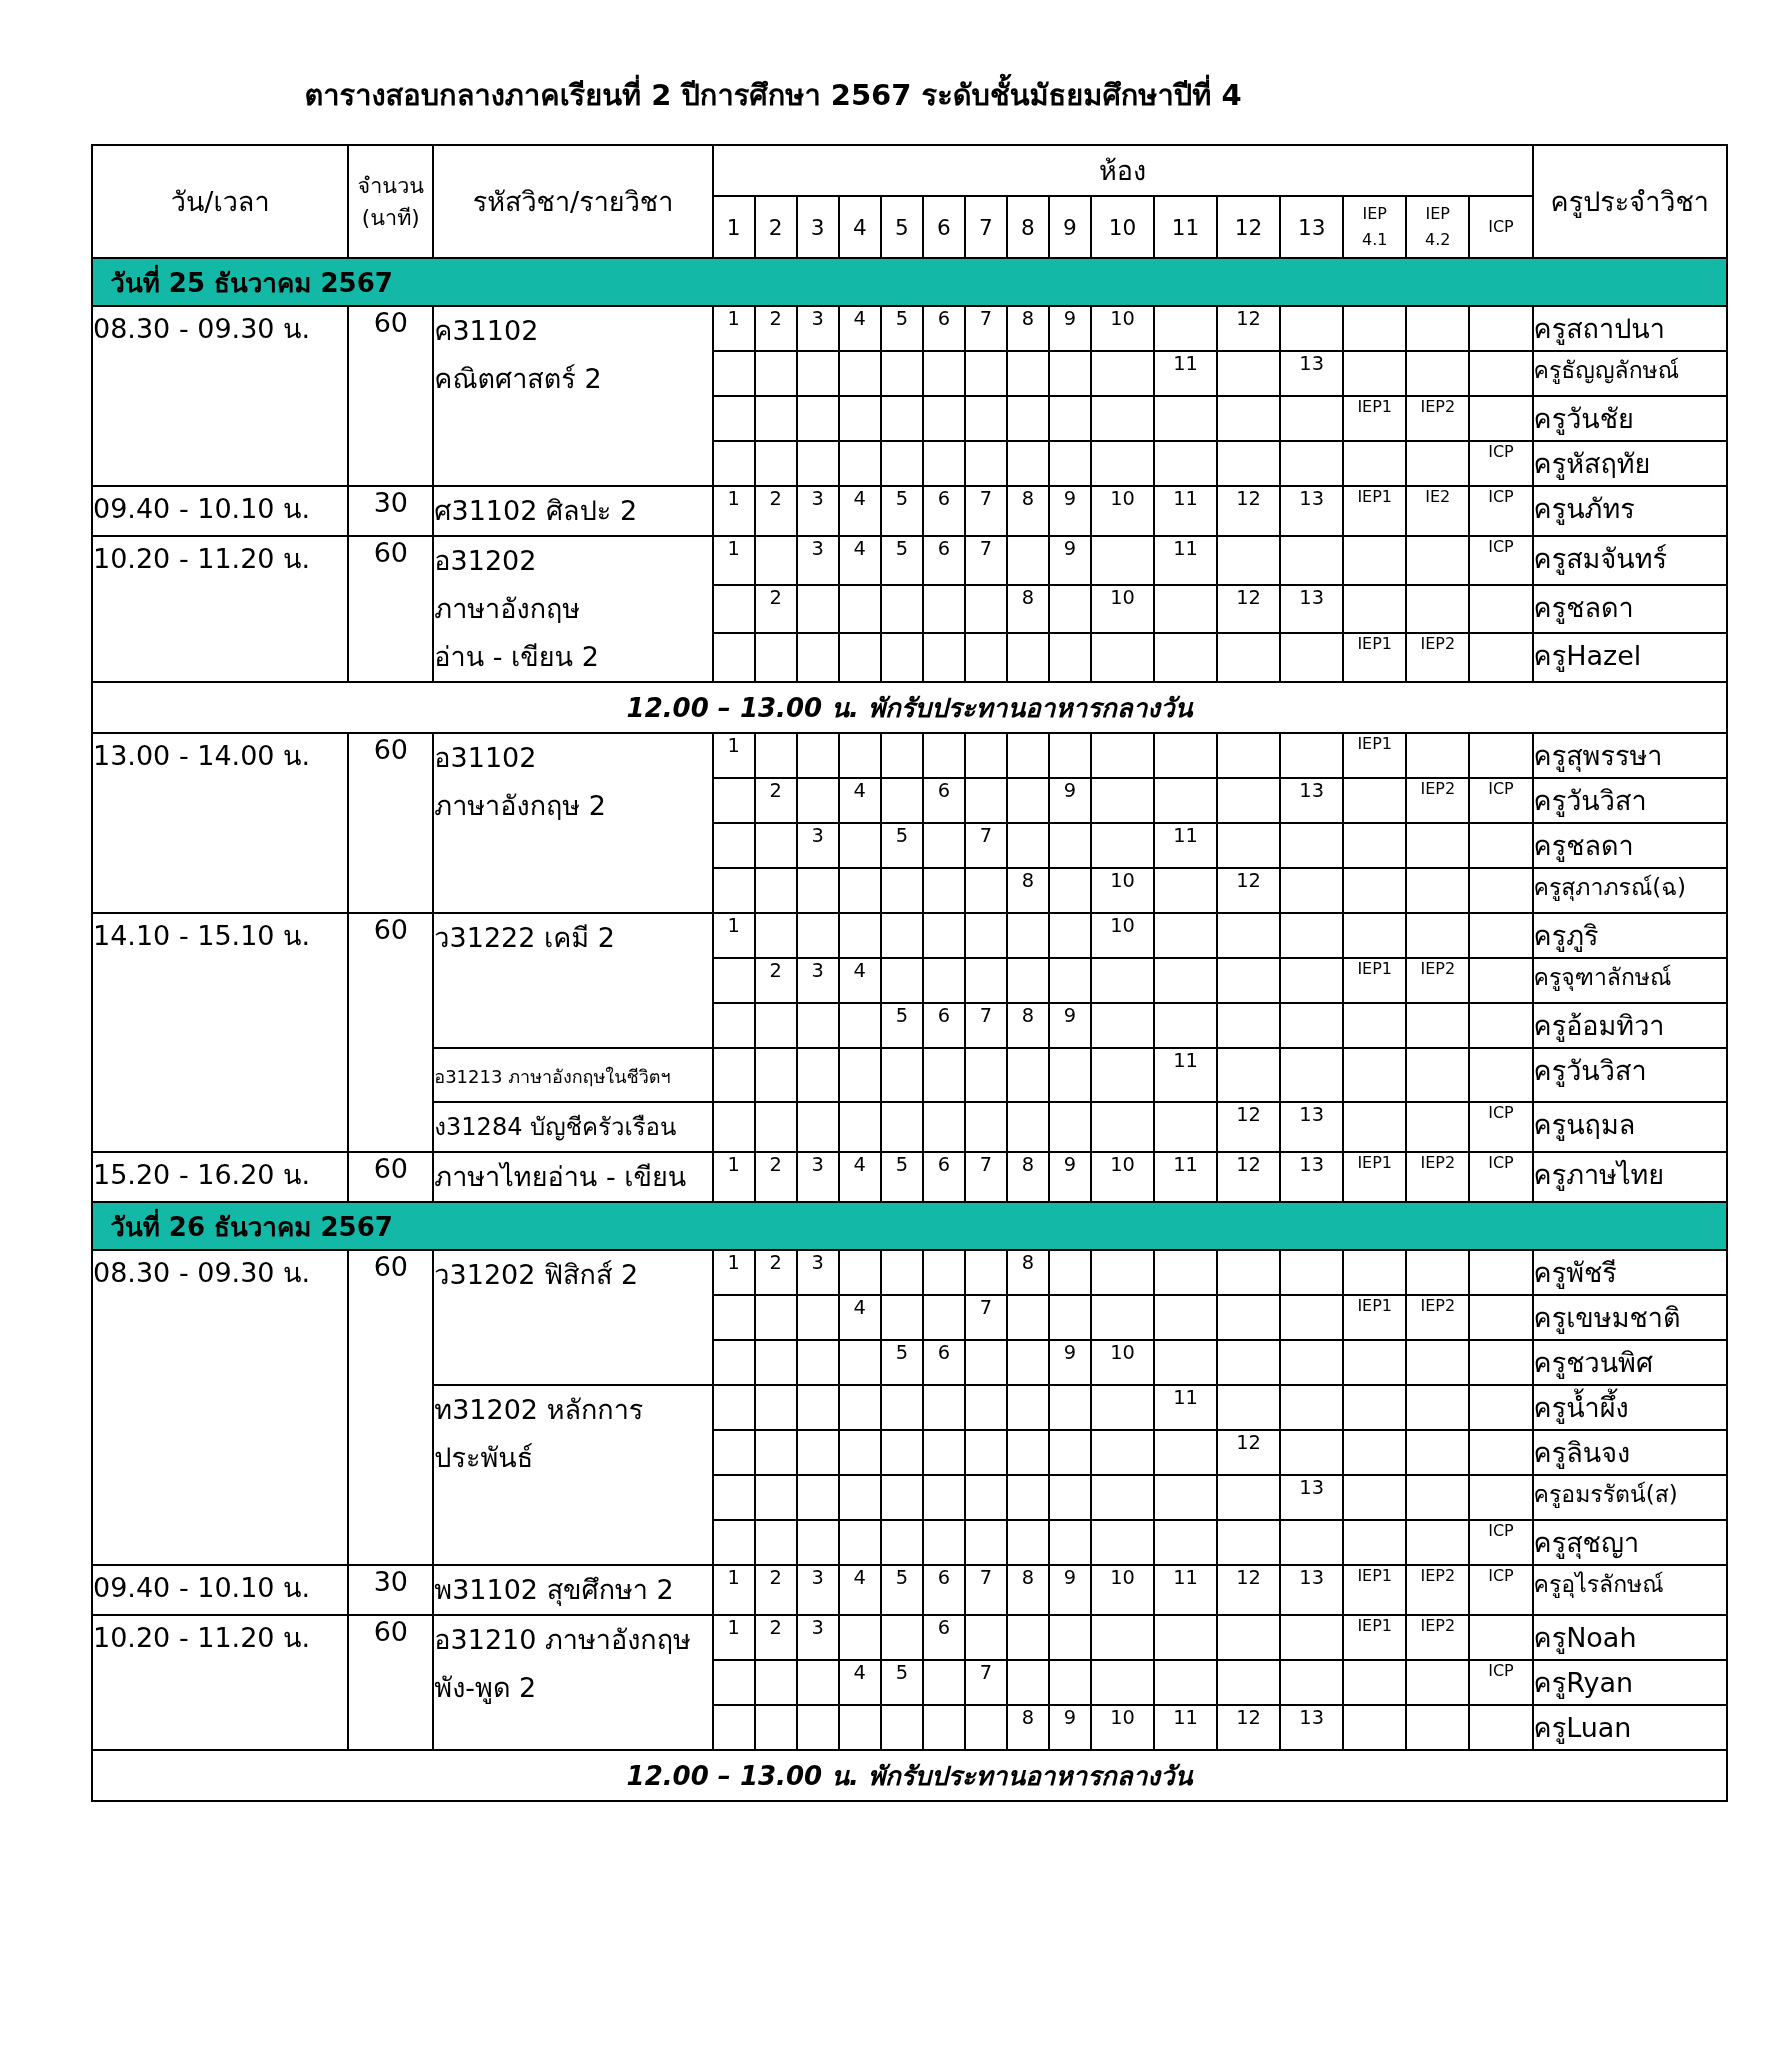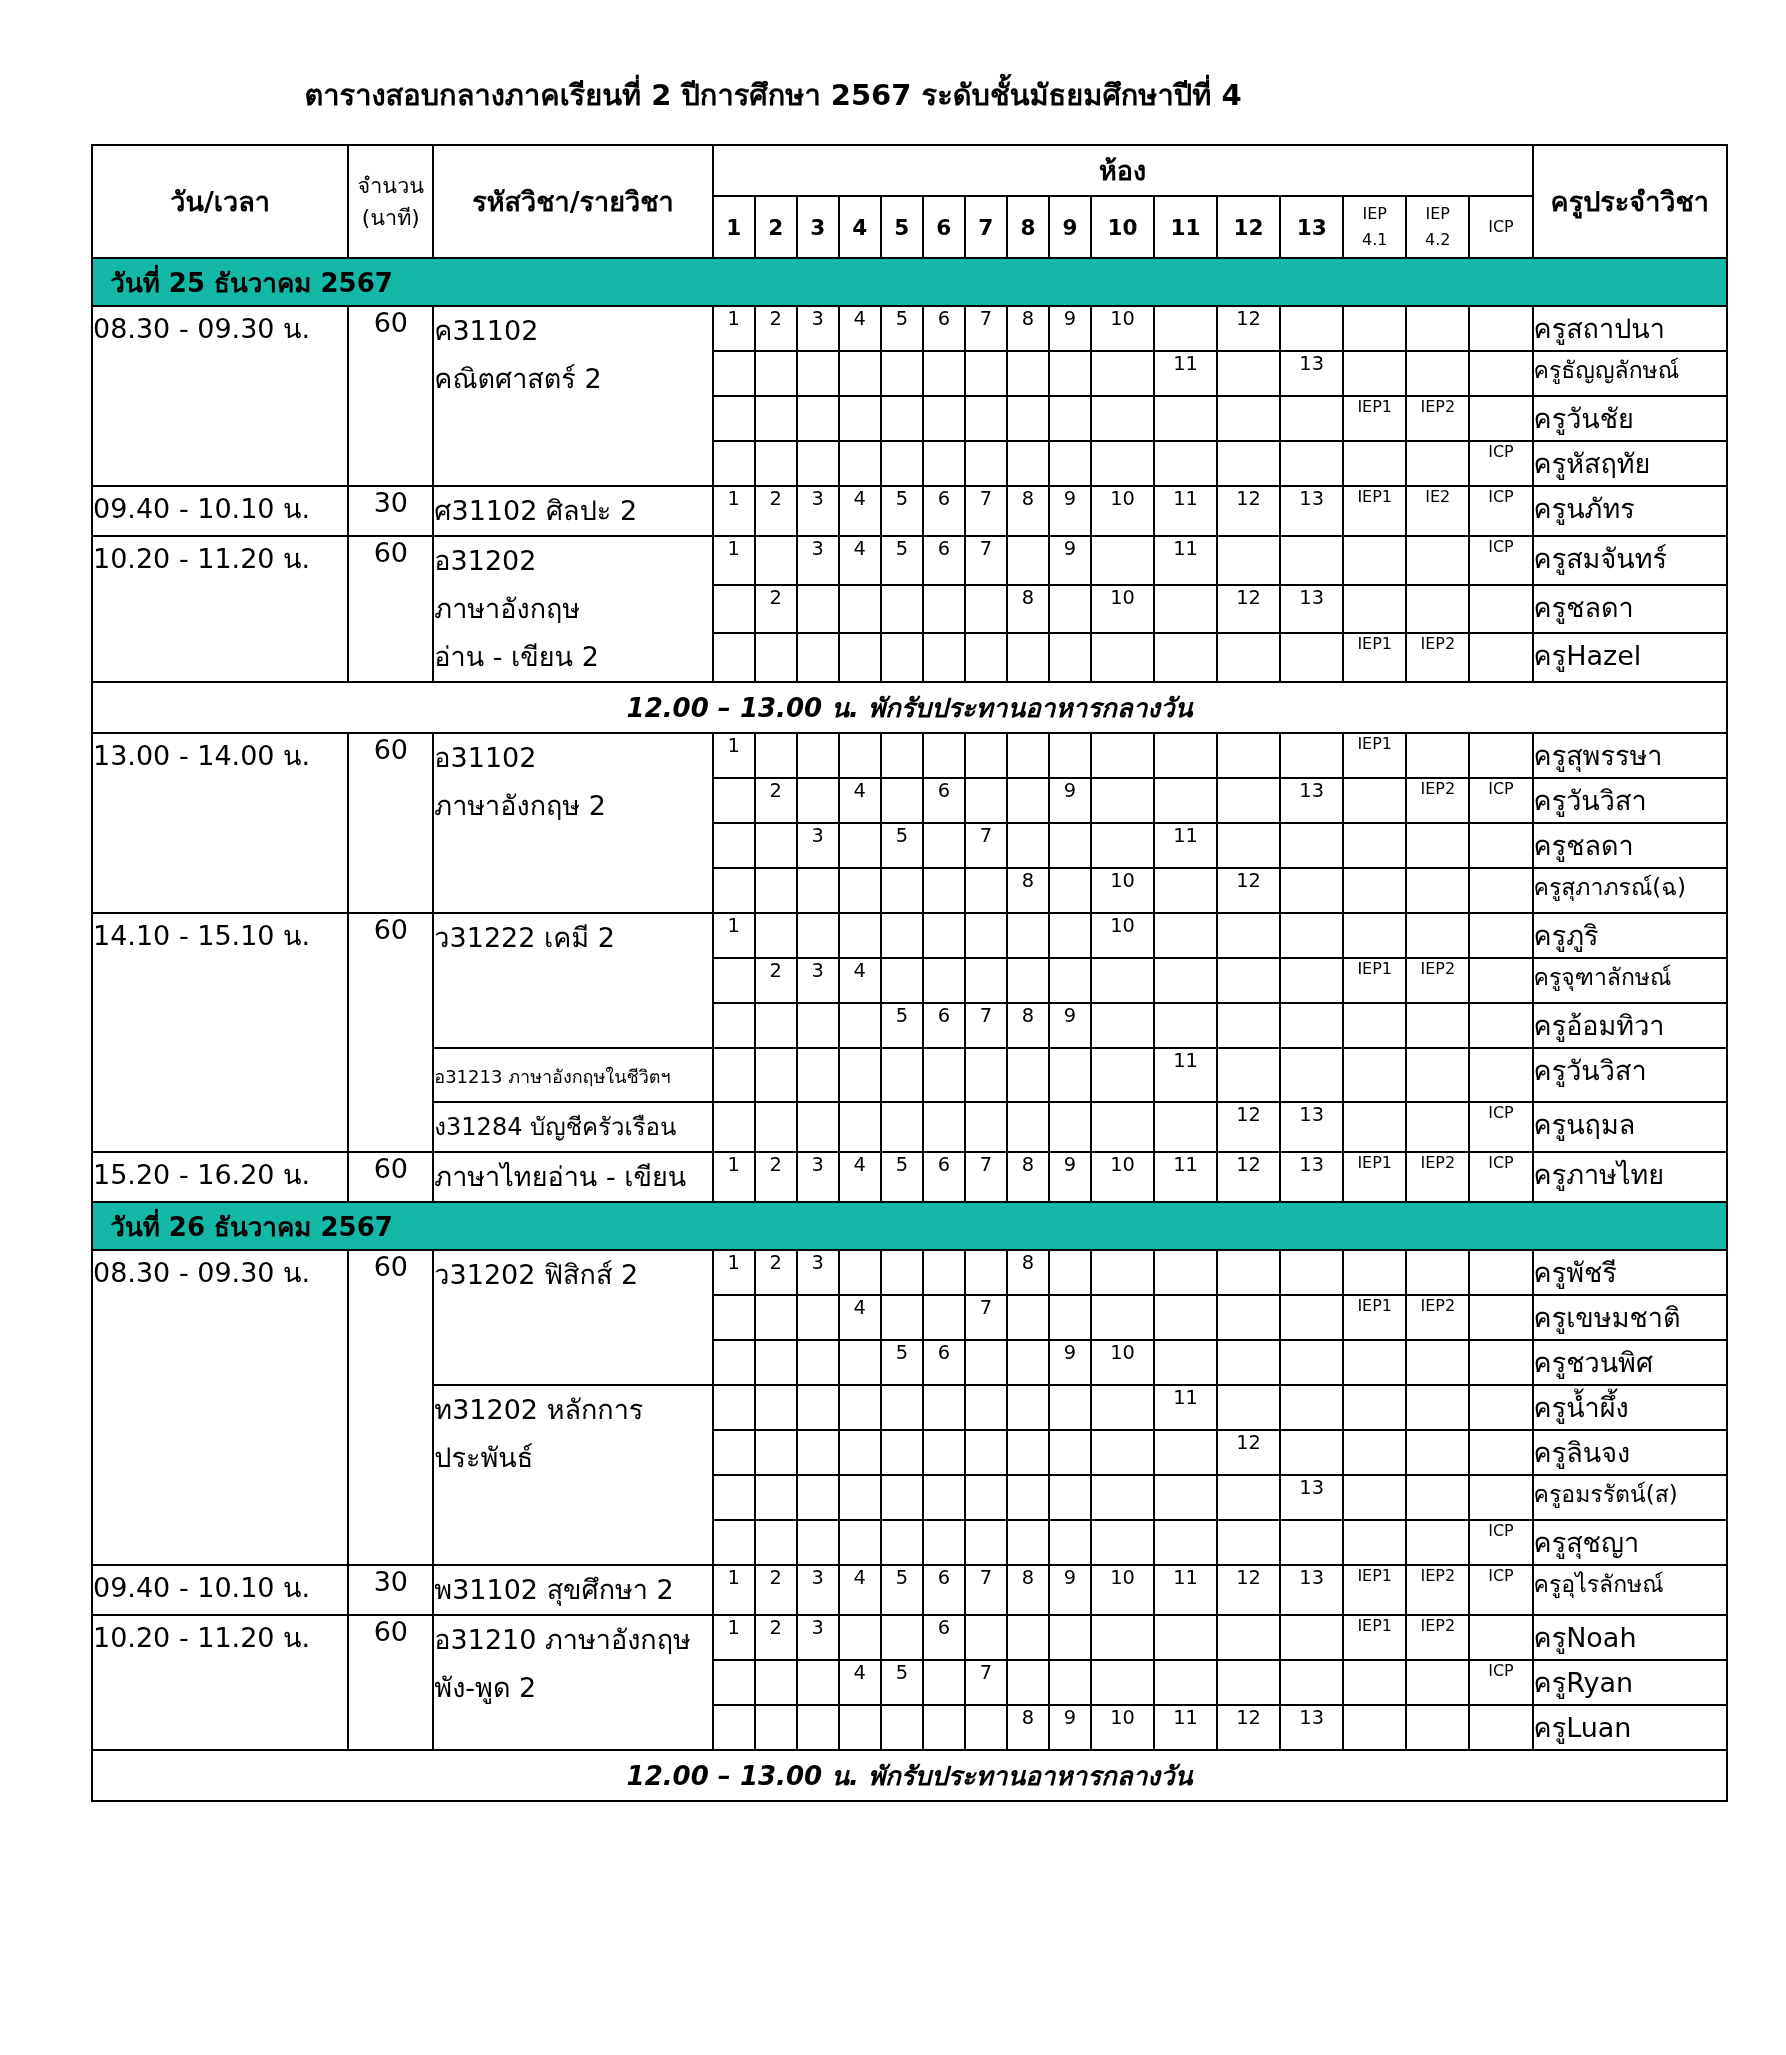--- a/index.html
+++ b/index.html
@@ -1,20 +1,20 @@
 <!DOCTYPE html>
 <html style="font-size:11.5px"><head>
 <meta charset="utf-8">
 <style>
   html, body { margin:0; padding:0; background:#ffffff; }
   body { width:1787px; height:2056px; position:relative; font-family:"DejaVu Sans", sans-serif; color:#000; }
   .title { position:absolute; top:72px; left:0; width:1546px; text-align:center; font-size:29px; font-weight:bold; }
   table.sched { position:absolute; left:91px; top:144px; width:1637px; border-collapse:collapse; table-layout:fixed; }
   table.sched td, table.sched th { border:2.2px solid #000; padding:0; vertical-align:top; }
-  th { font-weight:bold; font-size:27px; vertical-align:middle !important; text-align:center; }
+  th { font-weight:normal; font-size:27px; vertical-align:middle !important; text-align:center; }
   th.small { font-size:21.6px; font-weight:normal; line-height:32px;margin-left:28px; }
   th.room { font-size:21.6px; height:60px; }
   th.roomsm { font-size:16px; font-weight:normal; line-height:26px; }
   tr.hdr1 th { height:49px; }
   tr.day td { background:#14b8a6; font-size:26px; font-weight:bold; height:46px; padding-left:17.3px; vertical-align:middle; }
   td.time, td.mins, td.subj { font-size:27px; padding-top:10px; }
   td.time { padding-left:16px; }
   td.mins { text-align:center; }
   td.subj { padding-left:13px; line-height:48px; padding-top:2.9px; }
   td.subj.small { font-size:18px; vertical-align:middle; padding-top:4px;margin-left:13px; }

